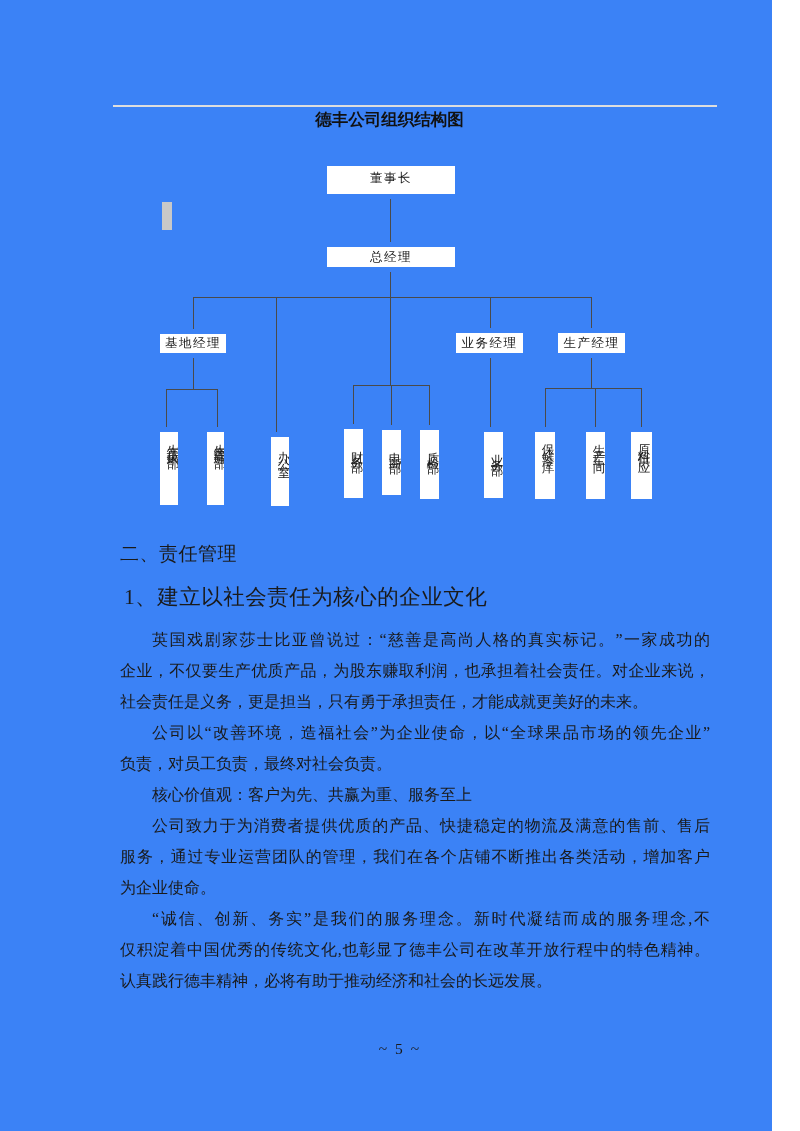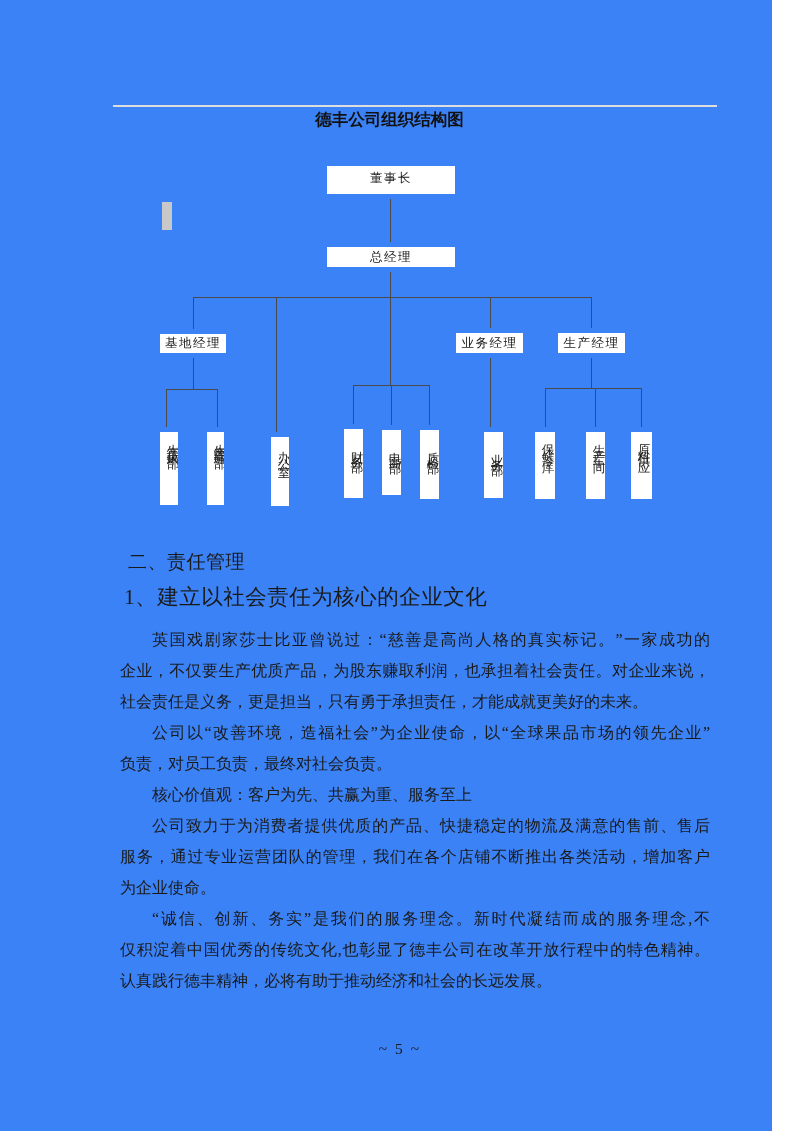--- a/index.html
+++ b/index.html
@@ -30,21 +30,21 @@
   .vbox {
     writing-mode:vertical-lr; text-orientation:upright;
     line-height:26px; text-align:left; overflow:hidden;
   }
   .v5  { letter-spacing:3px;   padding-top:2px; }
   .v4  { letter-spacing:5.5px; padding-top:2px; }
   .v3  { letter-spacing:4.5px; padding-top:12px; }
   .v3o { letter-spacing:7px;   padding-top:4px; }
   
   .h-sec {
-    position:absolute; left:120px; top:541px; margin:8px;
+    position:absolute; left:120px; top:541px; margin:0;
     font-size:19px; font-weight:normal; line-height:26px; letter-spacing:0.5px;
   }
   .h-sub {
     position:absolute; left:120px; top:578px; margin:4px;
     font-size:21.5px; font-weight:normal; line-height:30px; letter-spacing:0.5px;
   }
   
   .body-text { position:absolute; left:120px; top:624px; width:590px; font-size:16px; }
   .ln { height:31px; line-height:31px; overflow:hidden; word-break:break-all; }
   .ln.full { text-align:justify; text-align-last:justify; }

